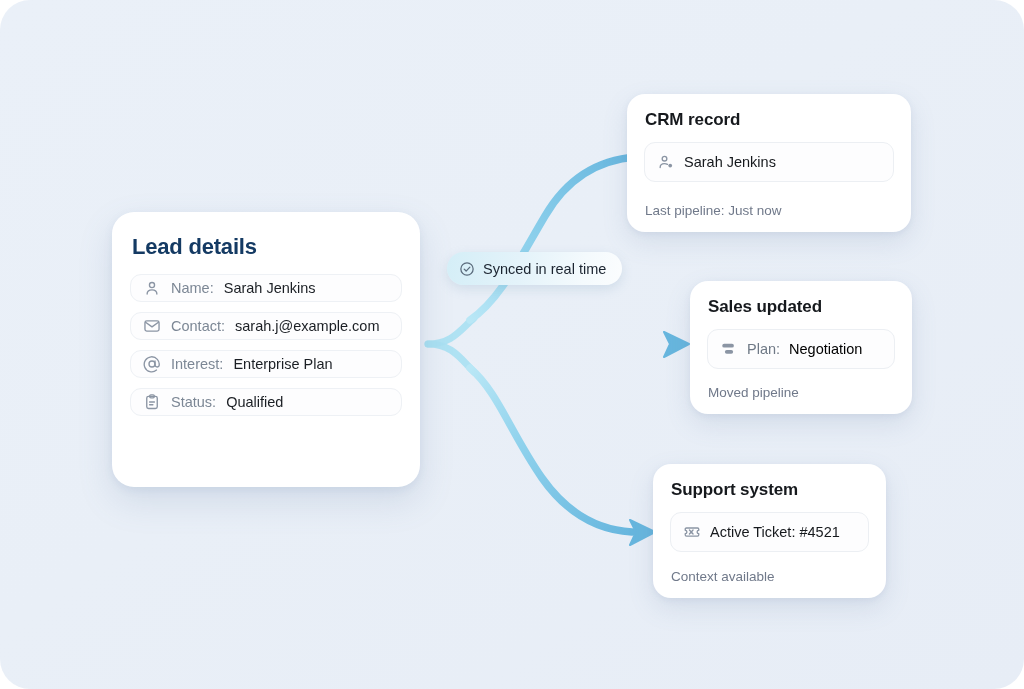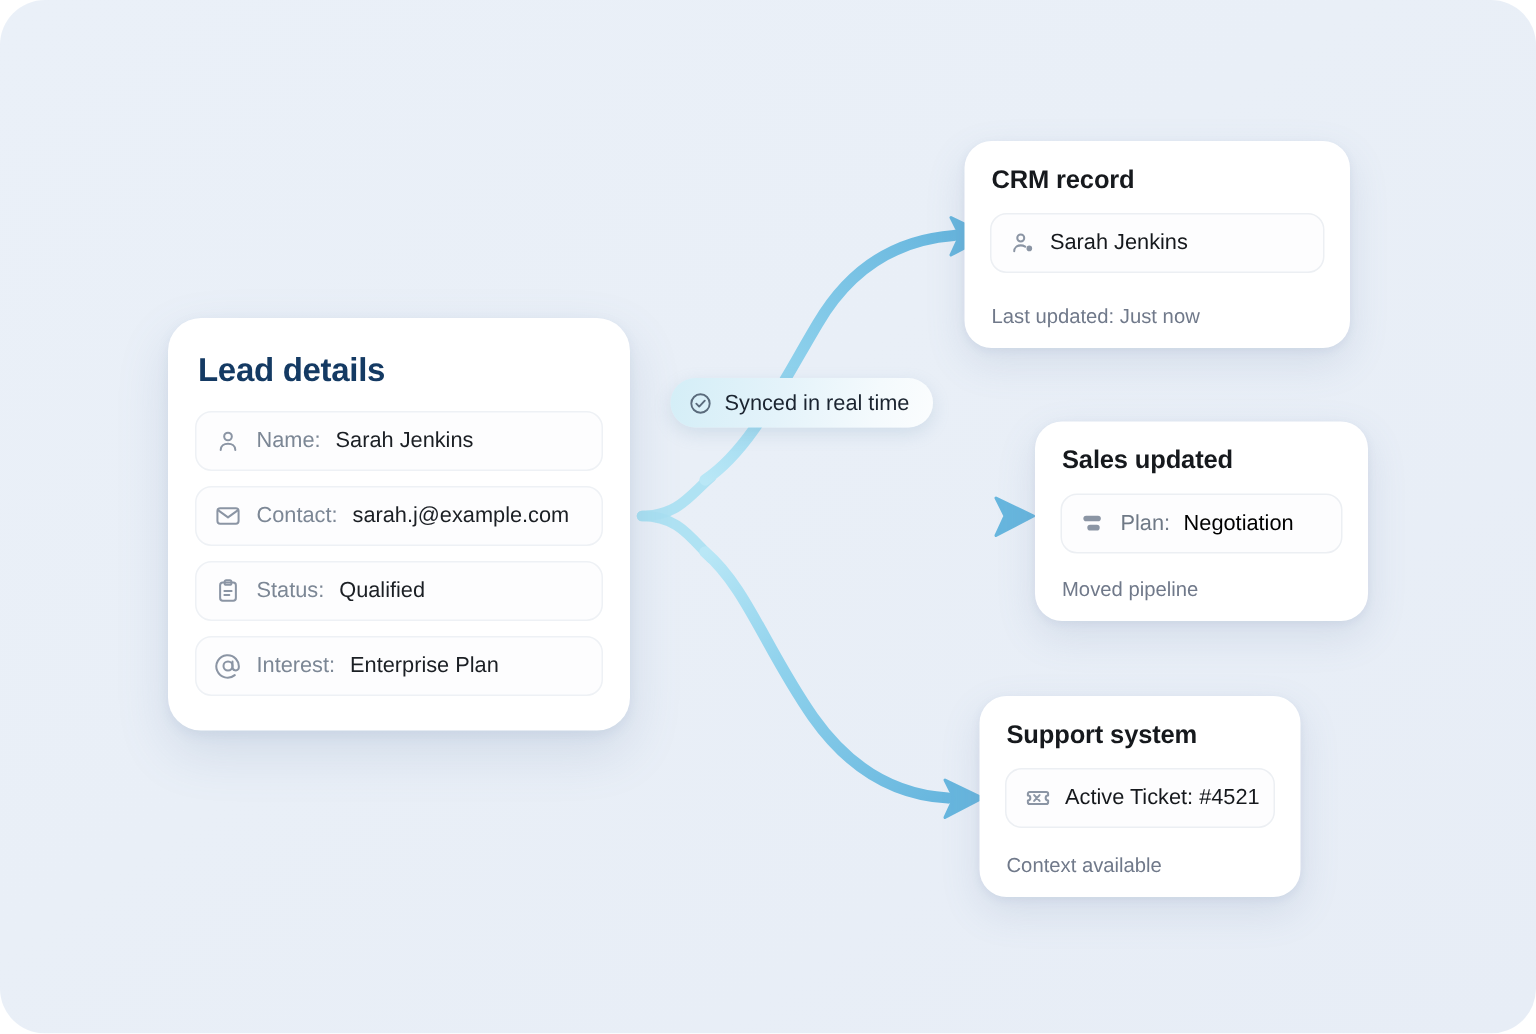--- a/index.html
+++ b/index.html
@@ -58,21 +58,21 @@
   .lead-rows {
     position: absolute;
     left: 18px;
     top: 62px;
     width: 272px;
   }
   .lead-row {
     display: flex;
     align-items: center;
     gap: 10px;
-    height: 40px;
+    height: 28px;
     margin-bottom: 10px;
     padding: 0 12px;
     box-sizing: border-box;
     border: 1px solid #eef1f5;
     border-radius: 11px;
     background: #fdfdfe;
   }
   .lead-row .row-icon {
     flex: 0 0 auto;
     width: 18px;
@@ -87,23 +87,23 @@
     color: #7c8795;
     white-space: nowrap;
   }
   .lead-row .row-value {
     font-size: 14.5px;
     color: #1b1f24;
     white-space: nowrap;
   }
 
   
-  #crm-card      { left: 643px; top: 94px;  width: 257px; height: 138px; }
+  #crm-card      { left: 627px; top: 94px;  width: 284px; height: 138px; }
   #pipeline-card { left: 690px; top: 281px; width: 222px; height: 133px; }
-  #support-card  { left: 653px; top: 464px; width: 214px; height: 134px; }
+  #support-card  { left: 653px; top: 464px; width: 233px; height: 134px; }
 
   .dest-title {
     position: absolute;
     left: 18px;
     top: 16px;
     font-size: 17px;
     font-weight: bold;
     color: #16191d;
     letter-spacing: -0.1px;
     white-space: nowrap;
@@ -258,56 +258,56 @@
             <path d="M3.4 7 L12 13.2 L20.6 7"></path>
           </svg>
         </span>
         <span class="row-label">Contact:</span>
         <span class="row-value">sarah.j@example.com</span>
       </div>
 
       <div class="lead-row">
         <span class="row-icon">
           <svg width="18" height="18" viewBox="0 0 24 24" fill="none" stroke="currentColor" stroke-width="1.8" stroke-linecap="round" stroke-linejoin="round">
+            <circle cx="12" cy="12" r="4"></circle>
+            <path d="M16 8v5.2a2.9 2.9 0 0 0 5.4 1.3A10 10 0 1 0 18 20.1"></path>
+          </svg>
+        </span>
+        <span class="row-label">Interest:</span>
+        <span class="row-value">Enterprise Plan</span>
+      </div>
+
+      <div class="lead-row">
+        <span class="row-icon">
+          <svg width="18" height="18" viewBox="0 0 24 24" fill="none" stroke="currentColor" stroke-width="1.8" stroke-linecap="round" stroke-linejoin="round">
             <rect x="5" y="4.4" width="14" height="16.2" rx="2.4"></rect>
             <rect x="9" y="2.4" width="6" height="4" rx="1.4"></rect>
             <path d="M8.8 12h6.4M8.8 15.6h4.4"></path>
           </svg>
         </span>
         <span class="row-label">Status:</span>
         <span class="row-value">Qualified</span>
-      </div>
-
-      <div class="lead-row">
-        <span class="row-icon">
-          <svg width="18" height="18" viewBox="0 0 24 24" fill="none" stroke="currentColor" stroke-width="1.8" stroke-linecap="round" stroke-linejoin="round">
-            <circle cx="12" cy="12" r="4"></circle>
-            <path d="M16 8v5.2a2.9 2.9 0 0 0 5.4 1.3A10 10 0 1 0 18 20.1"></path>
-          </svg>
-        </span>
-        <span class="row-label">Interest:</span>
-        <span class="row-value">Enterprise Plan</span>
       </div>
 
     </div>
   </div>
 
   <div class="card" id="crm-card">
     <div class="dest-title">CRM record</div>
     <div class="dest-chip">
       <span class="chip-icon">
         <svg width="18" height="18" viewBox="0 0 24 24" fill="none" stroke="currentColor" stroke-width="1.8" stroke-linecap="round" stroke-linejoin="round">
           <circle cx="10" cy="7.6" r="3.1"></circle>
           <path d="M4.2 19.4c0-3.4 2.6-5.3 5.8-5.3 1.5 0 2.8.4 3.9 1.1"></path>
           <circle cx="17.6" cy="16.8" r="2.5" fill="currentColor" stroke="none"></circle>
         </svg>
       </span>
       <span class="chip-plain">Sarah Jenkins</span>
     </div>
-    <div class="dest-foot">Last updated: Just now</div>
+    <div class="dest-foot">Last pipeline: Just now</div>
   </div>
 
   <div class="card" id="pipeline-card">
     <div class="dest-title">Sales updated</div>
     <div class="dest-chip">
       <span class="chip-icon">
         <svg width="18" height="18" viewBox="0 0 24 24" fill="none" stroke="currentColor" stroke-width="1.7" stroke-linejoin="round">
           <rect x="3" y="5" width="15.5" height="5" rx="2.5" fill="currentColor" stroke="none"></rect>
           <rect x="6.5" y="13.2" width="11" height="5" rx="2.5" fill="currentColor" stroke="none"></rect>
         </svg>

